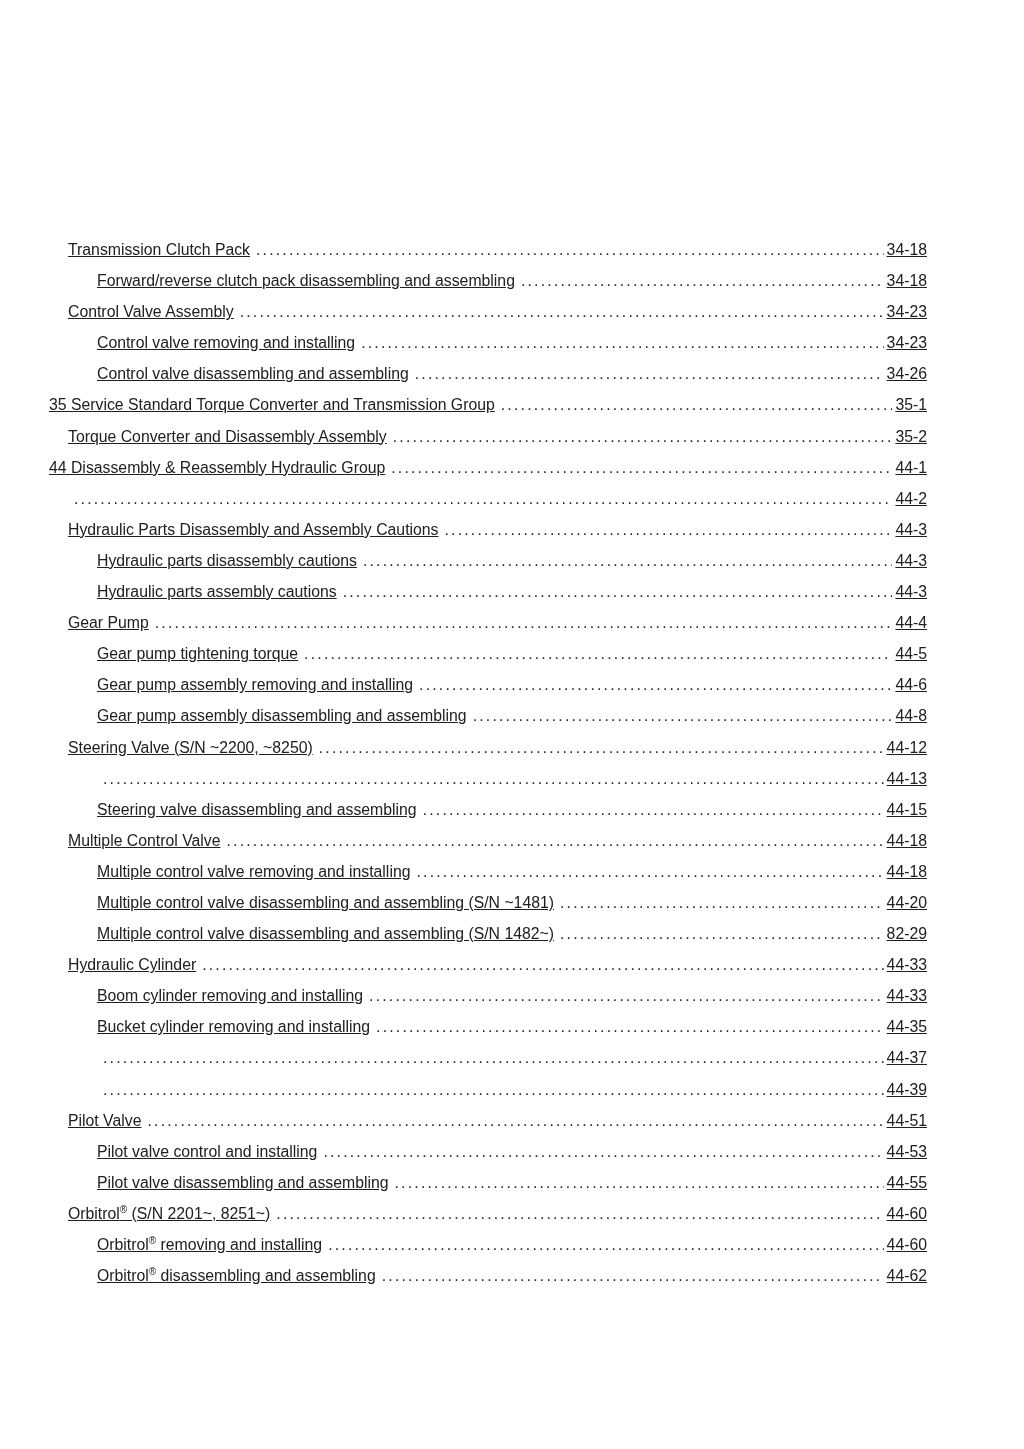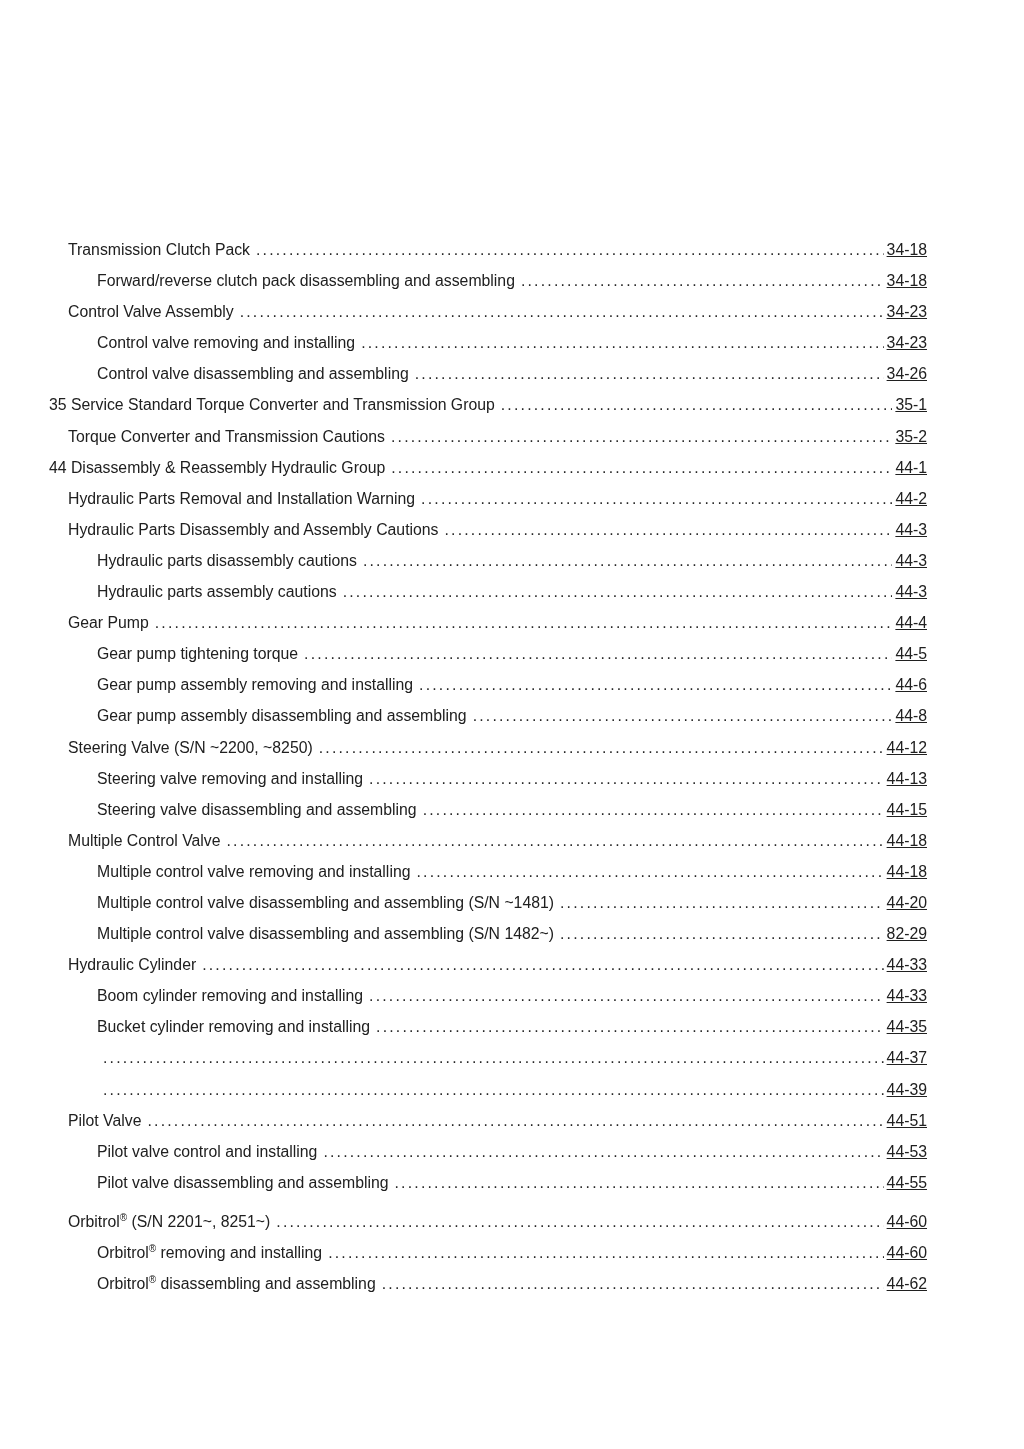--- a/index.html
+++ b/index.html
@@ -23,27 +23,28 @@
     width: 878px;
   }
   .row {
     display: flex;
     align-items: baseline;
     height: 31.1px;
     line-height: 31.1px;
     font-size: 15.8px;
     color: #202020;
   }
-  .row.gap { margin-top: 8px; }
+  .row.gap { }
   .level-0 { padding-left: 0; }
   .level-1 { padding-left: 19px; }
   .level-2 { padding-left: 48px; }
   .label {
     white-space: nowrap;
     flex: 0 0 auto;
+    text-decoration: underline;
   }
   .sup {
     font-size: 10px;
     line-height: 0;
     position: relative;
     top: -6px;
   }
   .leader {
     flex: 1 1 auto;
     min-width: 0;
@@ -88,31 +89,30 @@
         <span class="label">Control valve disassembling and assembling</span>
         <span class="leader">................................................................................................................................................................................................................................................</span>
         <span class="pagenum">34-26</span>
       </div>
       <div class="row level-0">
         <span class="label">35 Service Standard Torque Converter and Transmission Group</span>
         <span class="leader">................................................................................................................................................................................................................................................</span>
         <span class="pagenum">35-1</span>
       </div>
       <div class="row level-1">
-        <span class="label">Torque Converter and Transmission Cautions</span>
+        <span class="label">Torque Converter and Disassembly Assembly</span>
         <span class="leader">................................................................................................................................................................................................................................................</span>
         <span class="pagenum">35-2</span>
       </div>
       <div class="row level-0">
         <span class="label">44 Disassembly &amp; Reassembly Hydraulic Group</span>
         <span class="leader">................................................................................................................................................................................................................................................</span>
         <span class="pagenum">44-1</span>
       </div>
       <div class="row level-1">
-        <span class="label">Hydraulic Parts Removal and Installation Warning</span>
         <span class="leader">................................................................................................................................................................................................................................................</span>
         <span class="pagenum">44-2</span>
       </div>
       <div class="row level-1">
         <span class="label">Hydraulic Parts Disassembly and Assembly Cautions</span>
         <span class="leader">................................................................................................................................................................................................................................................</span>
         <span class="pagenum">44-3</span>
       </div>
       <div class="row level-2">
         <span class="label">Hydraulic parts disassembly cautions</span>
@@ -143,21 +143,20 @@
         <span class="label">Gear pump assembly disassembling and assembling</span>
         <span class="leader">................................................................................................................................................................................................................................................</span>
         <span class="pagenum">44-8</span>
       </div>
       <div class="row level-1">
         <span class="label">Steering Valve (S/N ~2200, ~8250)</span>
         <span class="leader">................................................................................................................................................................................................................................................</span>
         <span class="pagenum">44-12</span>
       </div>
       <div class="row level-2">
-        <span class="label">Steering valve removing and installing</span>
         <span class="leader">................................................................................................................................................................................................................................................</span>
         <span class="pagenum">44-13</span>
       </div>
       <div class="row level-2">
         <span class="label">Steering valve disassembling and assembling</span>
         <span class="leader">................................................................................................................................................................................................................................................</span>
         <span class="pagenum">44-15</span>
       </div>
       <div class="row level-1">
         <span class="label">Multiple Control Valve</span>

